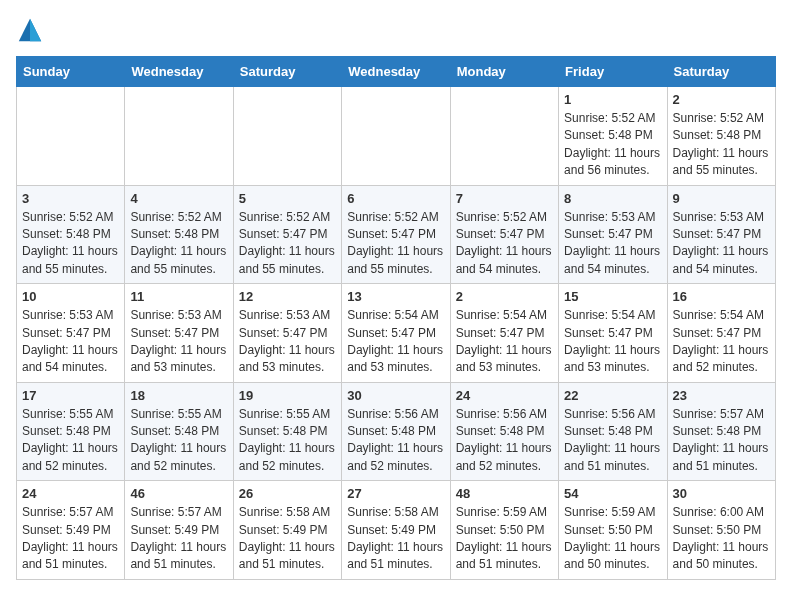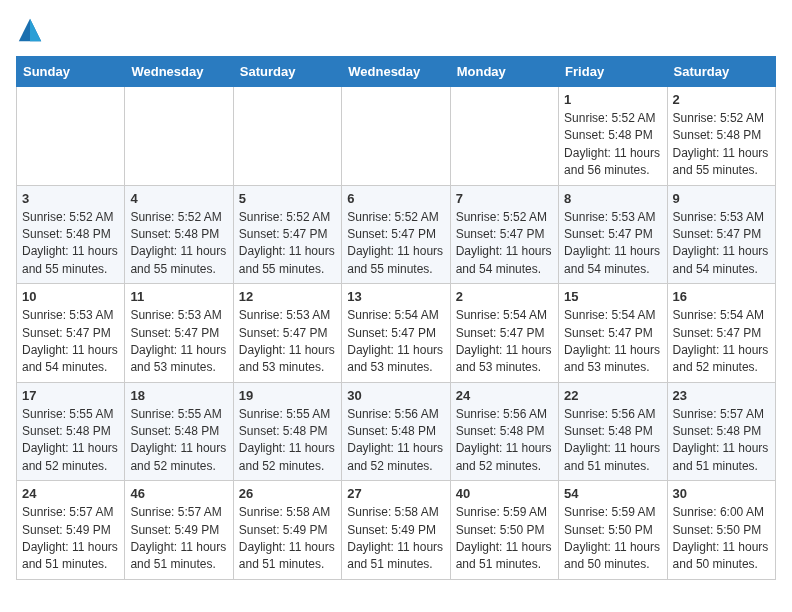--- a/index.html
+++ b/index.html
@@ -317,21 +317,21 @@
 and 51 minutes.</div>
         </td>
         <td>
           <span class="day-number">27</span>
           <div class="day-info" style="white-space: pre-line;">Sunrise: 5:58 AM
 Sunset: 5:49 PM
 Daylight: 11 hours
 and 51 minutes.</div>
         </td>
         <td>
-          <span class="day-number">40</span>
+          <span class="day-number">48</span>
           <div class="day-info" style="white-space: pre-line;">Sunrise: 5:59 AM
 Sunset: 5:50 PM
 Daylight: 11 hours
 and 51 minutes.</div>
         </td>
         <td>
           <span class="day-number">54</span>
           <div class="day-info" style="white-space: pre-line;">Sunrise: 5:59 AM
 Sunset: 5:50 PM
 Daylight: 11 hours

